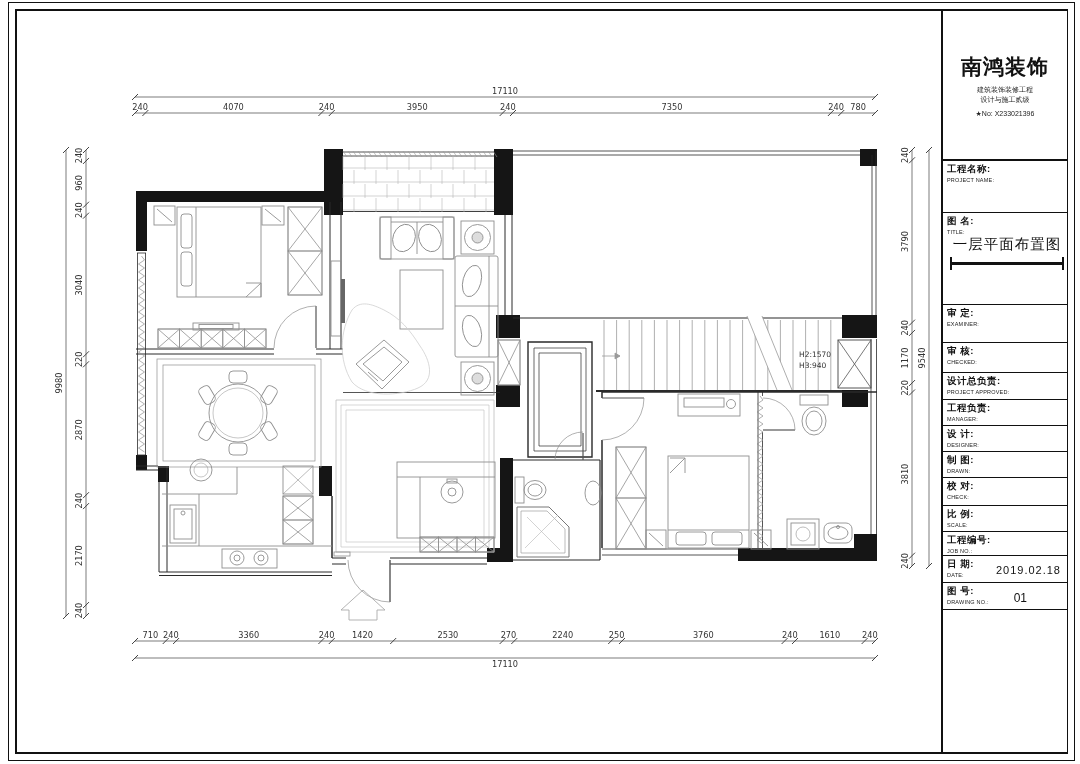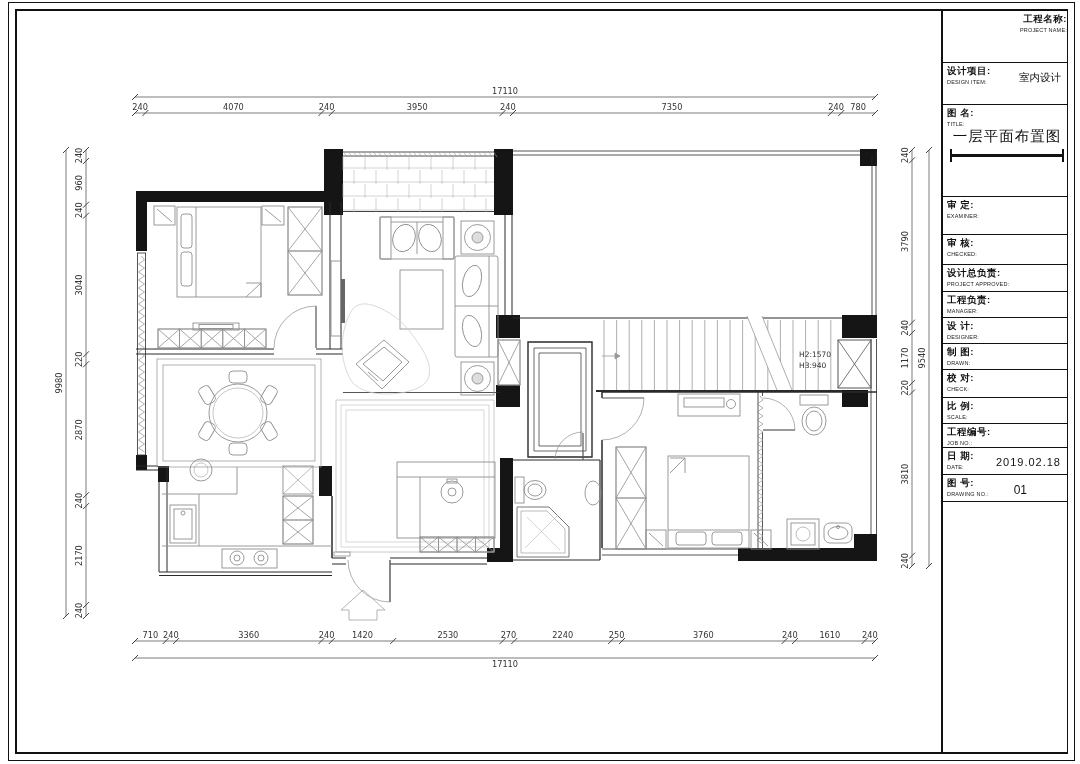--- a/index.html
+++ b/index.html
@@ -474,29 +474,32 @@
         <text x="908" y="474.10298661174045" font-size="8.2" text-anchor="middle" fill="#333" font-family="DejaVu Sans, sans-serif" transform="rotate(-90 908 474.10298661174045)">3810</text>
         <text x="908" y="560.8589083419156" font-size="8.2" text-anchor="middle" fill="#333" font-family="DejaVu Sans, sans-serif" transform="rotate(-90 908 560.8589083419156)">240</text>
         <line x1="929" y1="150" x2="929" y2="566" stroke="#444" stroke-width="0.7"></line>
         <line x1="926" y1="153" x2="932" y2="147" stroke="#444" stroke-width="1"></line>
         <line x1="926" y1="569" x2="932" y2="563" stroke="#444" stroke-width="1"></line>
         <text x="925" y="358" font-size="8.2" text-anchor="middle" fill="#333" font-family="DejaVu Sans, sans-serif" transform="rotate(-90 925 358)">9540</text>
       </g>
   </svg>
 
   <div class="titleblock">
+    <div class="tb-logo">
+      <div class="tb-company">南鸿装饰</div>
+      <div class="tb-sub">
+        <div>建筑装饰装修工程</div>
+        <div>设计与施工贰级</div>
+      </div>
+      <div class="tb-certno">★No: X233021396</div>
+    </div>
     <div id="tb-fields" style="display:flex;flex-direction:column;">
-        <div class="tb-row" style="height: 52px; text-align: right;">
+        <div class="tb-row" style="height: 52px;">
           <div class="tb-cn">工程名称:</div>
           <div class="tb-en">PROJECT NAME:</div>
-        </div>
-        <div class="tb-row" style="height: 42px;">
-          <div class="tb-cn">设计项目:</div>
-          <div class="tb-en">DESIGN ITEM:</div>
-          <div class="tb-val">室内设计</div>
         </div>
         <div class="tb-row" style="height: 92px;">
           <div class="tb-cn">图  名:</div>
           <div class="tb-en">TITLE:</div>
           <div class="tb-title-val">一层平面布置图</div>
           <div class="tb-underline"></div>
         </div>
         <div class="tb-row" style="height: 38px;">
           <div class="tb-cn">审  定:</div>
           <div class="tb-en">EXAMINER:</div>

